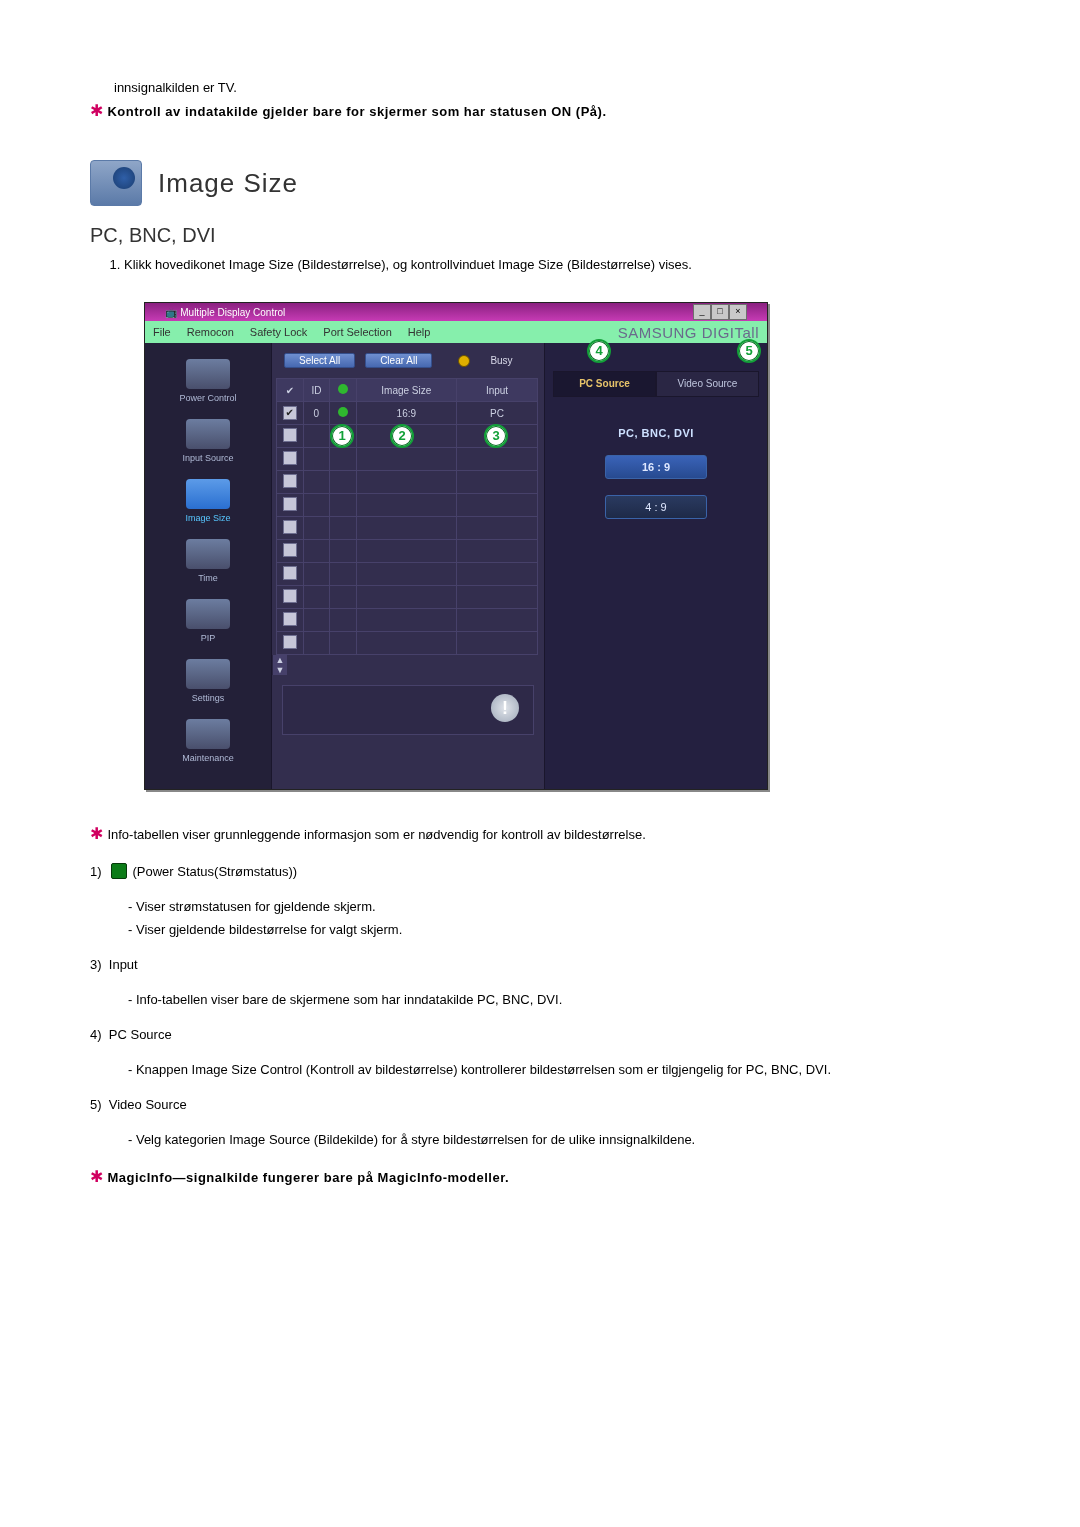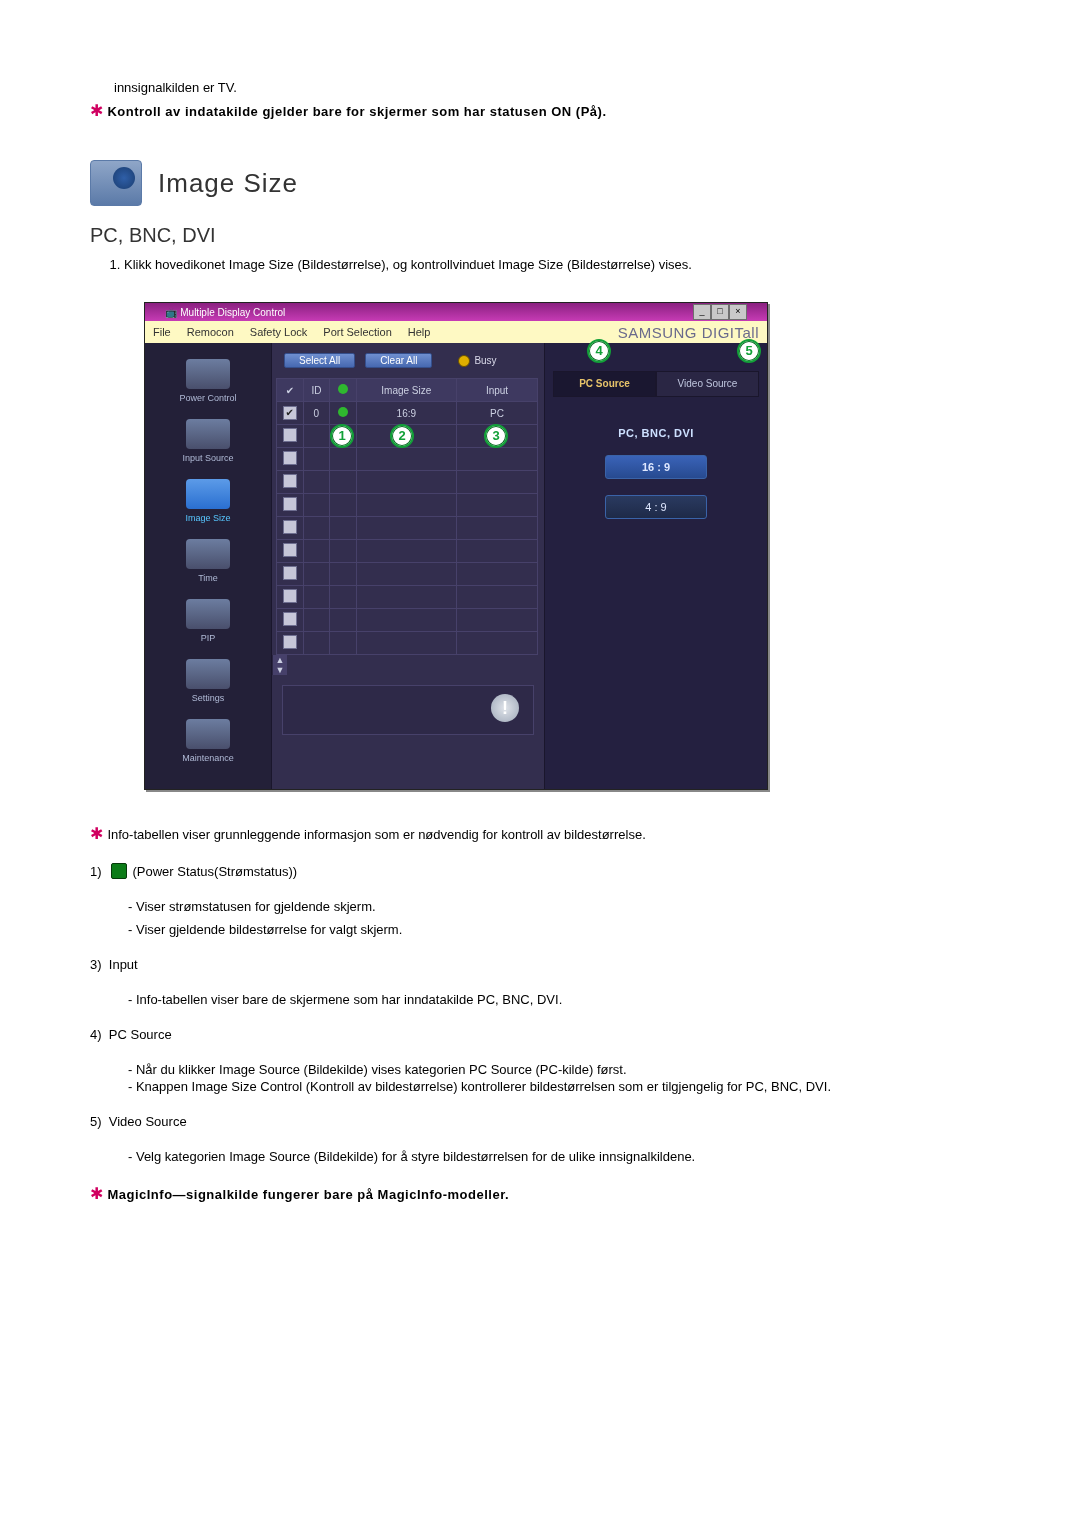--- a/index.html
+++ b/index.html
@@ -12,33 +12,33 @@
   .title-icon::after{content:"";position:absolute;right:6px;top:6px;width:22px;height:22px;border-radius:50%;background:radial-gradient(#2f5fa8,#1a3d70);}
   h1{font-size:26px;color:#333;margin:0;font-family:Verdana,Arial,sans-serif;font-weight:normal;letter-spacing:1px;}
   h2{font-size:20px;color:#333;margin:14px 0 10px 0;font-family:Verdana,Arial,sans-serif;font-weight:normal;}
   ol.num{margin:6px 0 30px 0;padding-left:34px;}
   ol.num li{margin:4px 0;}
   .power-dot{display:inline-block;width:14px;height:14px;background:#0c7c18;border:1px solid #063a0a;border-radius:2px;vertical-align:-3px;margin:0 2px;}
   .screenshot{margin:0 0 0 54px;width:622px;background:#3b3558;border:1px solid #222;box-shadow:2px 2px 0 #888;}
   .ss-title{height:18px;background:linear-gradient(#8a2080,#c73bb5);display:flex;align-items:center;justify-content:space-between;padding:0 20px;font-size:10px;color:#fff;}
   .ss-title .wbtns{display:flex;gap:0;}
   .wbtn{width:16px;height:14px;background:#c9c9c9;border:1px solid #6f6f6f;font-size:9px;line-height:12px;text-align:center;color:#000;}
-  .menu-bar{height:22px;background:#fef9c3;display:flex;align-items:center;padding:0 8px;font-size:11px;color:#333;gap:16px;justify-content:flex-start;}
+  .menu-bar{height:22px;background:#86efac;display:flex;align-items:center;padding:0 8px;font-size:11px;color:#333;gap:16px;justify-content:flex-start;}
   .menu-bar .brand{margin-left:auto;font-size:15px;color:#6a6a8c;letter-spacing:.5px;}
   .ss-body{display:flex;}
   .sidebar{width:102px;background:#232038;padding:10px 12px;font-size:10px;color:#b0bad6;text-align:center;}
   .side-item{margin:6px 0 16px 0;}
   .side-ico{width:44px;height:30px;margin:0 auto 4px auto;border-radius:4px;background:linear-gradient(#6c7da0,#494f6c);}
   .side-ico.sel{background:linear-gradient(#5c9be8,#2a6fd0);}
   .side-label{font-size:9px;}
   .side-label.sel{color:#57c6ff;}
   .center{flex:1;background:#332e4e;border-left:1px solid #1a162c;border-right:1px solid #1a162c;display:flex;flex-direction:column;}
   .c-top{display:flex;align-items:center;gap:10px;padding:10px 12px;font-size:10px;color:#d8d8e8;}
   .pill{padding:1px 14px;background:linear-gradient(#6f8fd0,#4668b0);border:1px solid #354f8c;border-radius:2px;color:#fff;font-size:10px;}
-  .busy{display:flex;align-items:center;gap:4px;margin-left:16px;}
+  .busy{display:flex;align-items:center;gap:20px;margin-left:16px;}
   .busy-dot{width:10px;height:10px;border-radius:50%;background:#e0b000;border:1px solid #6b5200;}
   table.grid{border-collapse:collapse;width:262px;font-size:10px;color:#ccd0e2;margin:0 0 0 4px;}
   table.grid th,table.grid td{border:1px solid #47416a;height:20px;text-align:center;}
   table.grid th{background:#3e3960;font-weight:normal;}
   table.grid td{background:#332e4e;}
   .chk{width:12px;height:12px;border:1px solid #6e6e90;background:#c6c6d8;display:inline-block;}
   .chk.on::after{content:"✔";font-size:10px;line-height:10px;color:#222;}
   .greendot{width:10px;height:10px;border-radius:50%;background:#2fb82f;display:inline-block;}
   .status-area{flex:1;padding:10px;}
   .status-box{height:48px;background:#2e2948;border:1px solid #47416a;position:relative;}
@@ -260,21 +260,20 @@
 
     <div class="row">1)&nbsp; <span class="power-dot"></span> <span>(Power Status(Strømstatus))</span></div>
     <div class="sub">- Viser strømstatusen for gjeldende skjerm.</div>
 
     <div class="sub">- Viser gjeldende bildestørrelse for valgt skjerm.</div>
 
     <div class="row">3)&nbsp; <span>Input</span></div>
     <div class="sub">- Info-tabellen viser bare de skjermene som har inndatakilde PC, BNC, DVI.</div>
 
     <div class="row">4)&nbsp; <span>PC Source</span></div>
-    <div class="sub2">- Når du klikker Image Source (Bildekilde) vises kategorien PC Source (PC-kilde) først.</div>
     <div class="sub">- Knappen Image Size Control (Kontroll av bildestørrelse) kontrollerer bildestørrelsen som er tilgjengelig for PC, BNC, DVI.</div>
 
     <div class="row">5)&nbsp; <span>Video Source</span></div>
     <div class="sub">- Velg kategorien Image Source (Bildekilde) for å styre bildestørrelsen for de ulike innsignalkildene.</div>
 
     <div class="row"><span class="star">✱</span><span class="bold">MagicInfo—signalkilde fungerer bare på MagicInfo-modeller.</span></div>
   </div>
 </div>
 
 </body></html>

